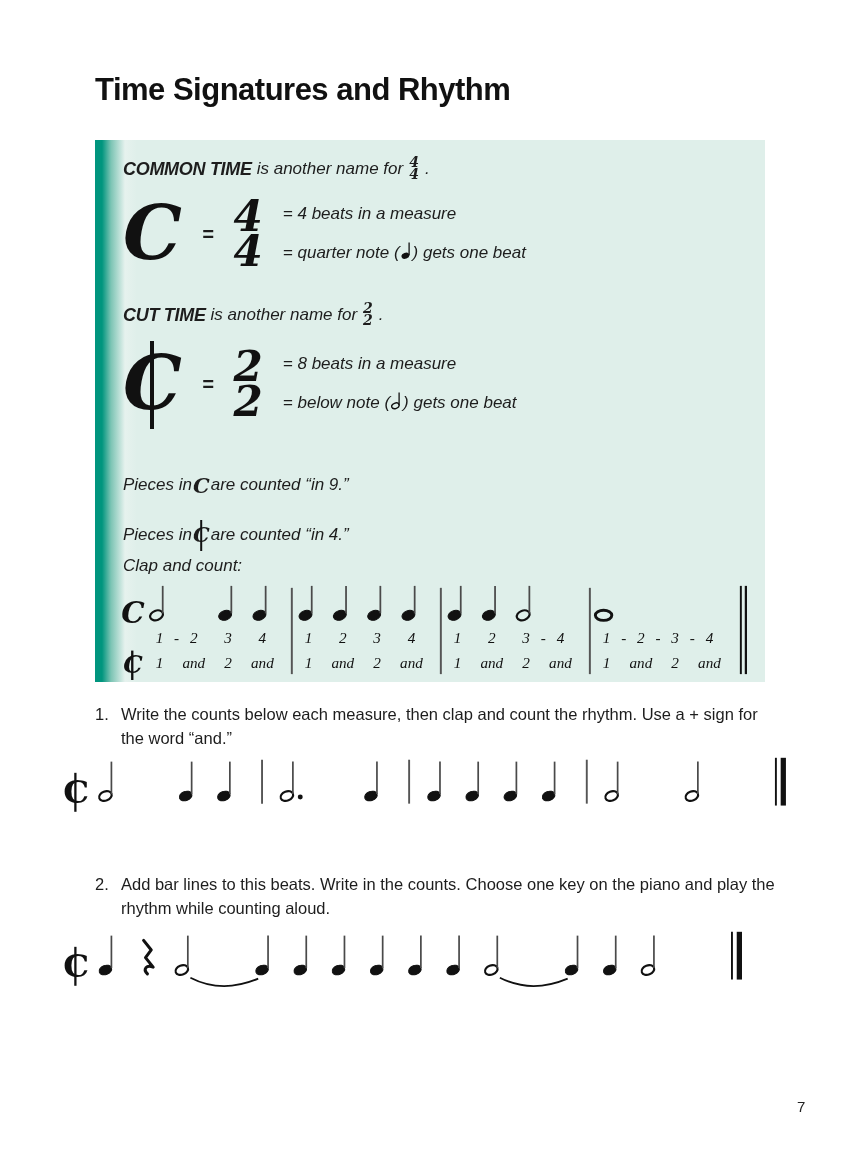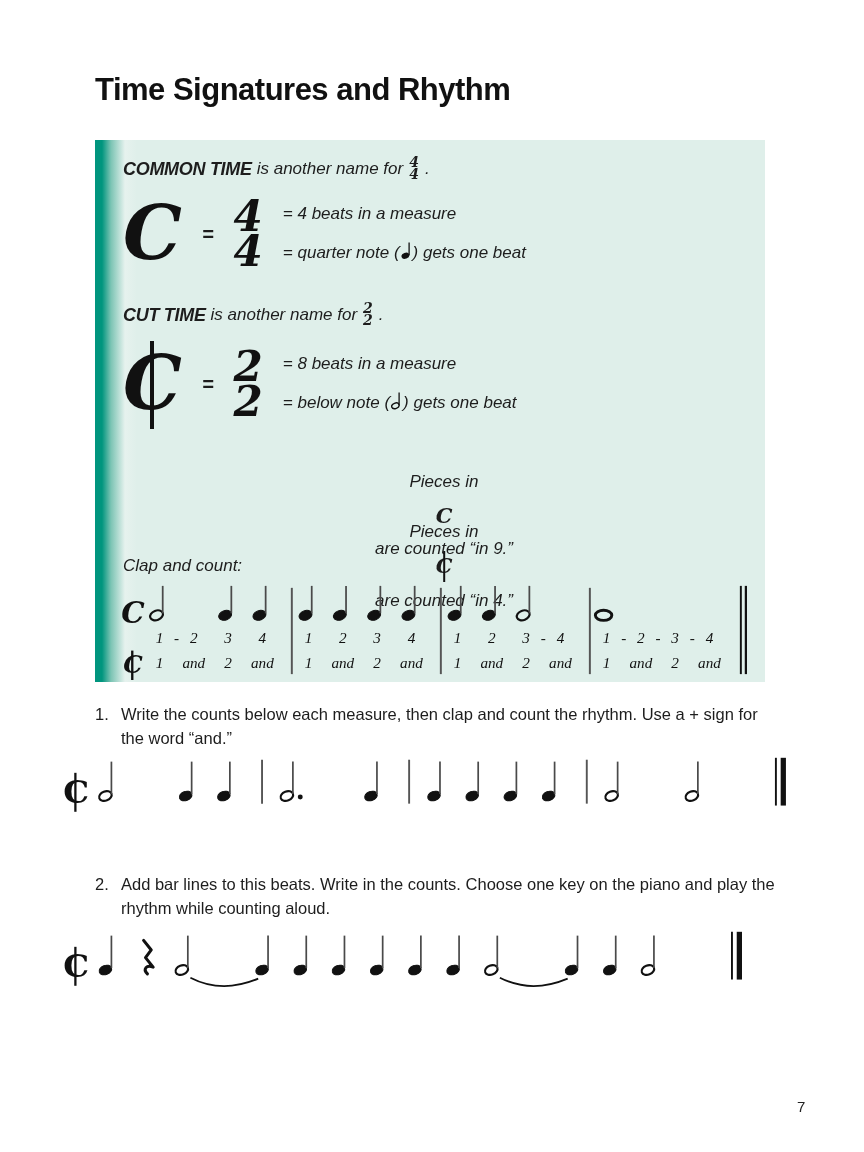--- a/index.html
+++ b/index.html
@@ -44,21 +44,21 @@
     transform:translateX(-2px);
   }
   .bigfrac{
     display:inline-flex;flex-direction:column;align-items:center;line-height:0.84;
     font-family:"DejaVu Serif","Liberation Serif",serif;font-weight:bold;font-size:42px;color:#111;
   }
   .eq{font-size:20px;font-weight:bold;}
   .desc-col{display:flex;flex-direction:column;gap:17px;font-size:17px;}
   .desc-line{display:flex;align-items:center;}
   .note-ic{display:inline-block;margin:0 1px;}
-  .pieces{display:flex;align-items:center;gap:13px;font-size:17px;height:26px;flex-direction:column;}
+  .pieces{display:flex;align-items:center;gap:1px;font-size:17px;height:26px;}
   .smC{
     font-family:"DejaVu Serif","Liberation Serif",serif;font-weight:bold;font-size:21px;line-height:1;
   }
   .cut-sm{position:relative;display:inline-block;}
   .cut-sm .cutbar{
     position:absolute;left:50%;top:-4px;bottom:-4px;width:1.6px;background:#111;transform:translateX(-0.8px);
   }
   .clap-label{font-size:17px;margin-top:8px;}
   .clap-holder{margin-top:4px;margin-left:-4px;}
   .mt-common{margin-top:0px;}

